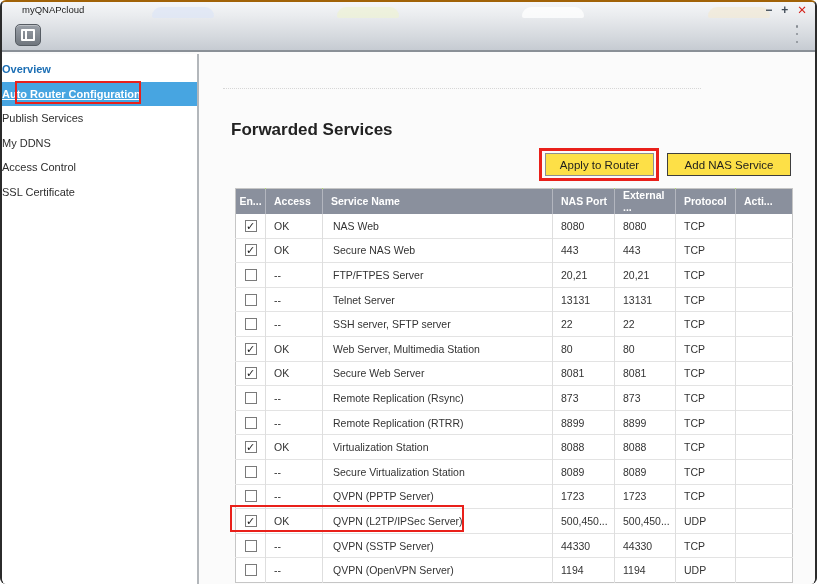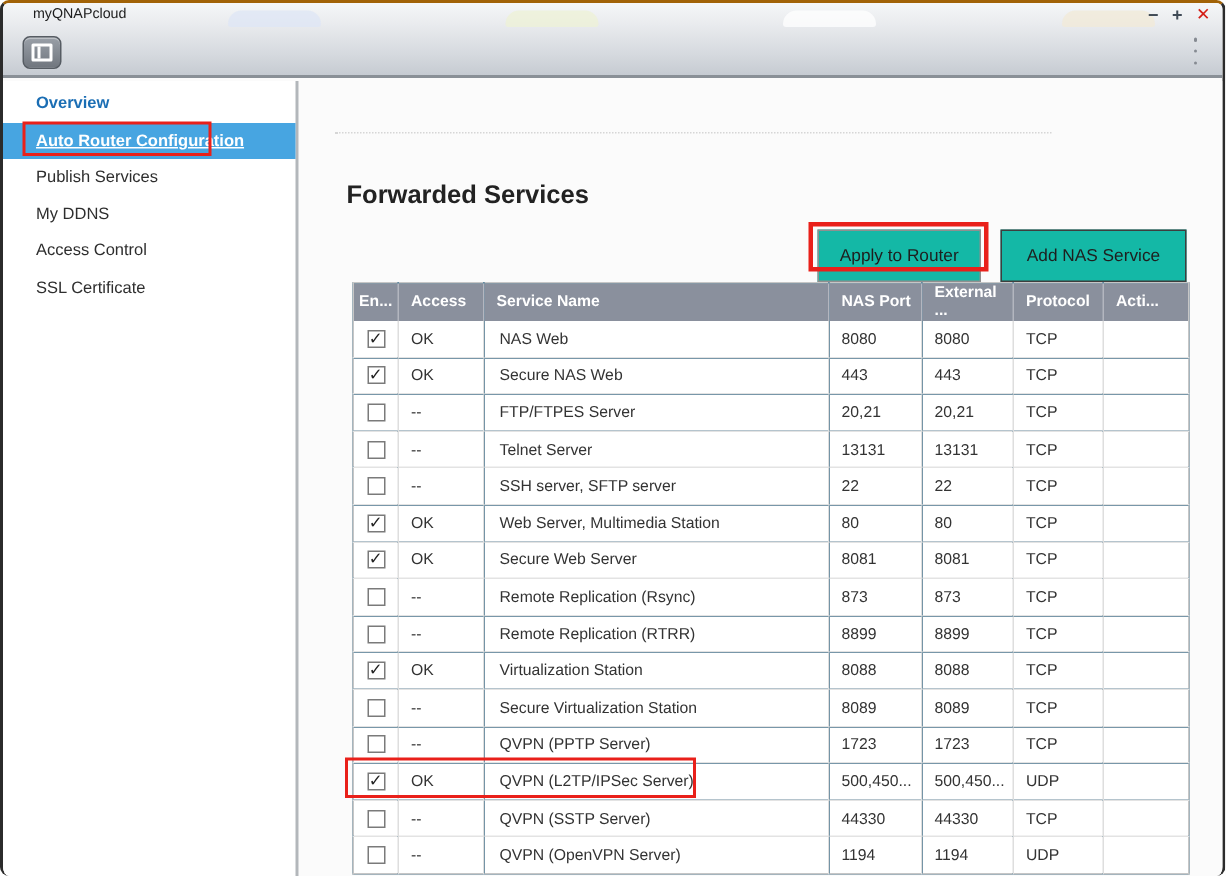--- a/index.html
+++ b/index.html
@@ -34,39 +34,39 @@
   .panel-glyph::before { content:""; position:absolute; left:2px; top:0; width:2px; height:8px; background:#fff; }
   .overflow-dots { position:absolute; right:16px; top:7px; width:4px; height:18px;
                    display:flex; flex-direction:column; justify-content:space-between; align-items:center; }
   .overflow-dots i { width:2.5px; height:2.5px; border-radius:50%; background:#868b92; }
 
   
   .app-body { position:absolute; left:0; top:52px; width:100%; height:532px; }
 
   .sidebar { position:absolute; left:0; top:0; width:197px; height:100%;
              background:#ffffff; border-right:2px solid #b3b7bb; padding-top:3px; }
-  .side-item { height:24.6px; line-height:24.6px; padding-left:22px; font-size:11px; color:#2e2e2e; cursor:pointer; }
+  .side-item { height:24.6px; line-height:24.6px; font-size:11px; color:#2e2e2e; cursor:pointer; }
   .side-item.link { color:#1b6eb4; font-weight:bold; }
   .side-item.selected { background:#47a5e1; color:#ffffff; font-weight:bold;text-decoration:underline; }
   .red-box { position:absolute; border:2.5px solid #e9201a; z-index:30; pointer-events:none; }
   .sidebar-red { left:13px; top:27px; width:126px; height:23px; }
 
   .content { position:absolute; left:199px; top:0; right:0; height:100%; background:#fbfbfb; }
   .dotted-rule { position:absolute; left:22px; top:34px; width:478px; height:0; border-top:1px dotted #d6d6d6; }
   .section-title { position:absolute; left:30px; top:66px; font-size:17px; font-weight:bold; color:#222; }
 
-  .btn { position:absolute; height:35px; background:#14b8a6; font-size:11.5px; color:#1e1e1e;
+  .btn { position:absolute; height:23px; background:#fde047; font-size:11.5px; color:#1e1e1e;
          display:flex; align-items:center; justify-content:center; cursor:pointer; }
   .btn-apply { left:344px; top:99px; width:109px; border:1px solid #8f8f8f; }
   .btn-add   { left:466px; top:99px; width:124px; border:1.5px solid #3e3e3e; }
   .apply-red { left:338px; top:94px; width:120px; height:33px; border-width:3px; }
 
   
   .table-wrap { position:absolute; left:34px; top:134px; width:557px; }
-  table { border-collapse:collapse; table-layout:fixed; width:557px; background:#0c4a6e;
+  table { border-collapse:collapse; table-layout:fixed; width:557px; background:#84cc16;
           border:1px solid #c6c6c6; }
   thead th { background:#8a909d; color:#fff; font-size:10.5px; font-weight:bold; text-align:left;
              height:25px; padding:0 0 0 8px; border-left:1px solid rgba(255,255,255,.35); }
   thead th:first-child { border-left:none; text-align:center; padding-left:0; }
   tbody td { font-size:10.5px; color:#333; height:24.6px; padding:0 0 0 8px;
              border-top:1px solid #e3e3e3; border-left:1px solid #dedede; background:#fff;
              white-space:nowrap; overflow:hidden; }
   tbody tr:first-child td { border-top:none; }
   tbody td:first-child { border-left:none; text-align:center; padding-left:0; }
   tbody td.svc { padding-left:10px; }

